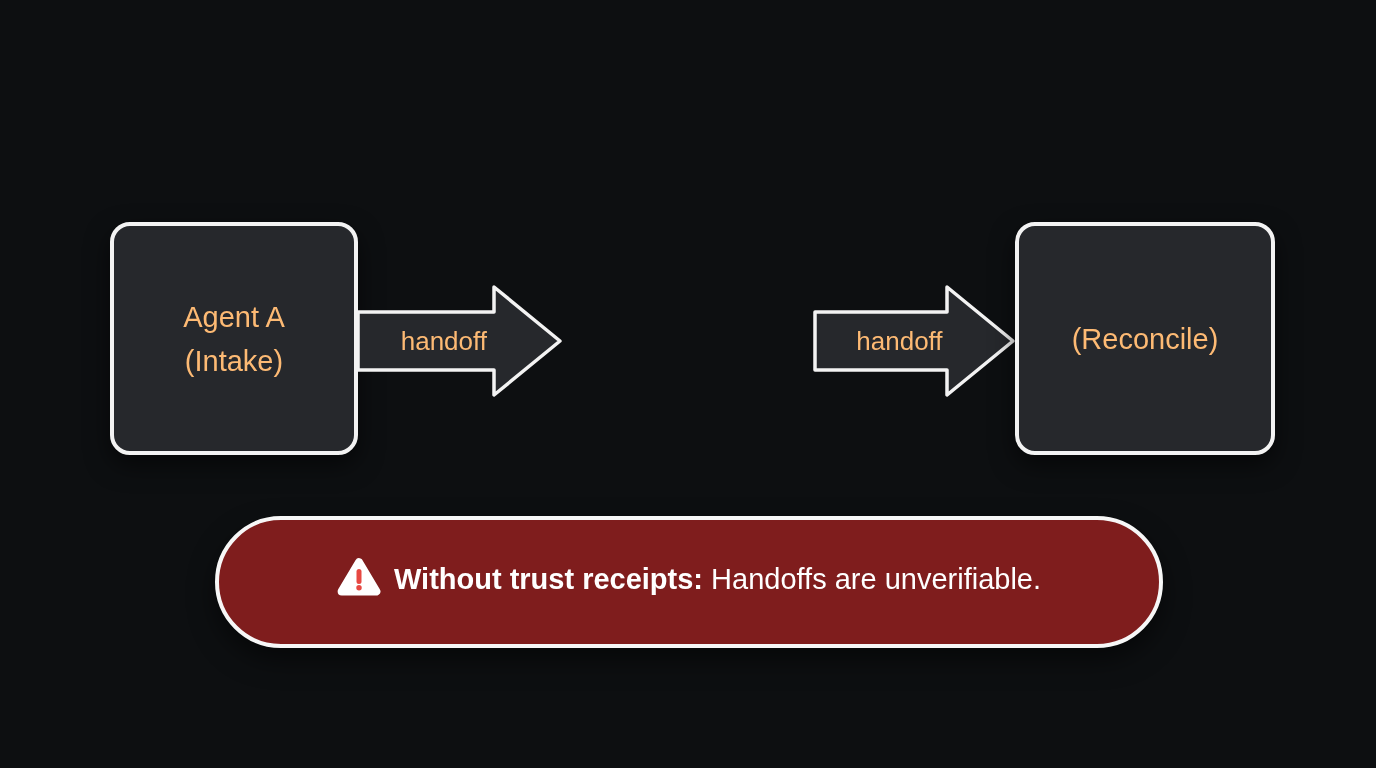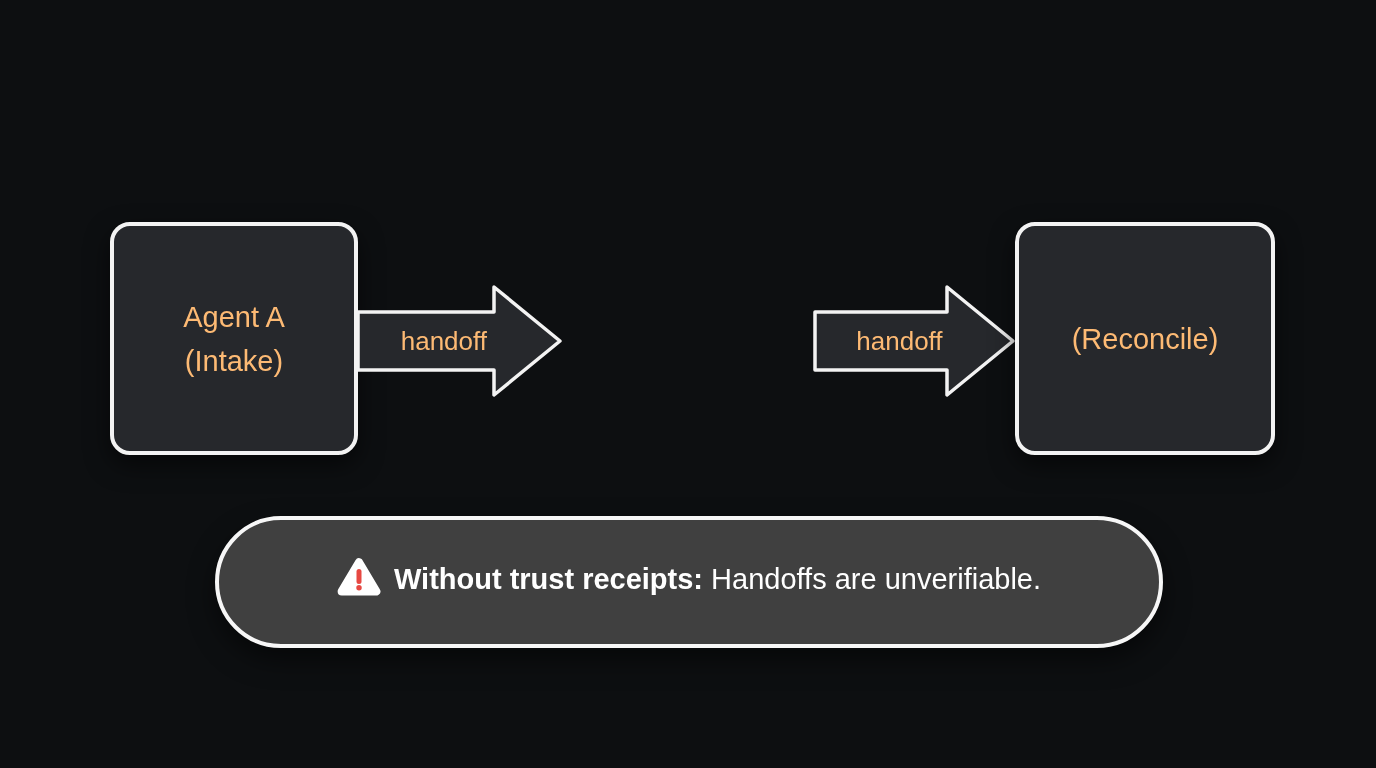--- a/index.html
+++ b/index.html
@@ -62,21 +62,21 @@
   }
 
   
   .banner {
     position: absolute;
     left: 215px;
     top: 516px;
     width: 948px;
     height: 132px;
     box-sizing: border-box;
-    background: #404040;
+    background: #7f1d1d;
     border: 4px solid #f7f7f7;
     border-radius: 66px;
     display: flex;
     align-items: center;
     justify-content: center;
     color: #ffffff;
     font-size: 29px;
     line-height: 43px;
     text-align: center;
     box-shadow: 0 12px 26px rgba(0,0,0,0.5);

